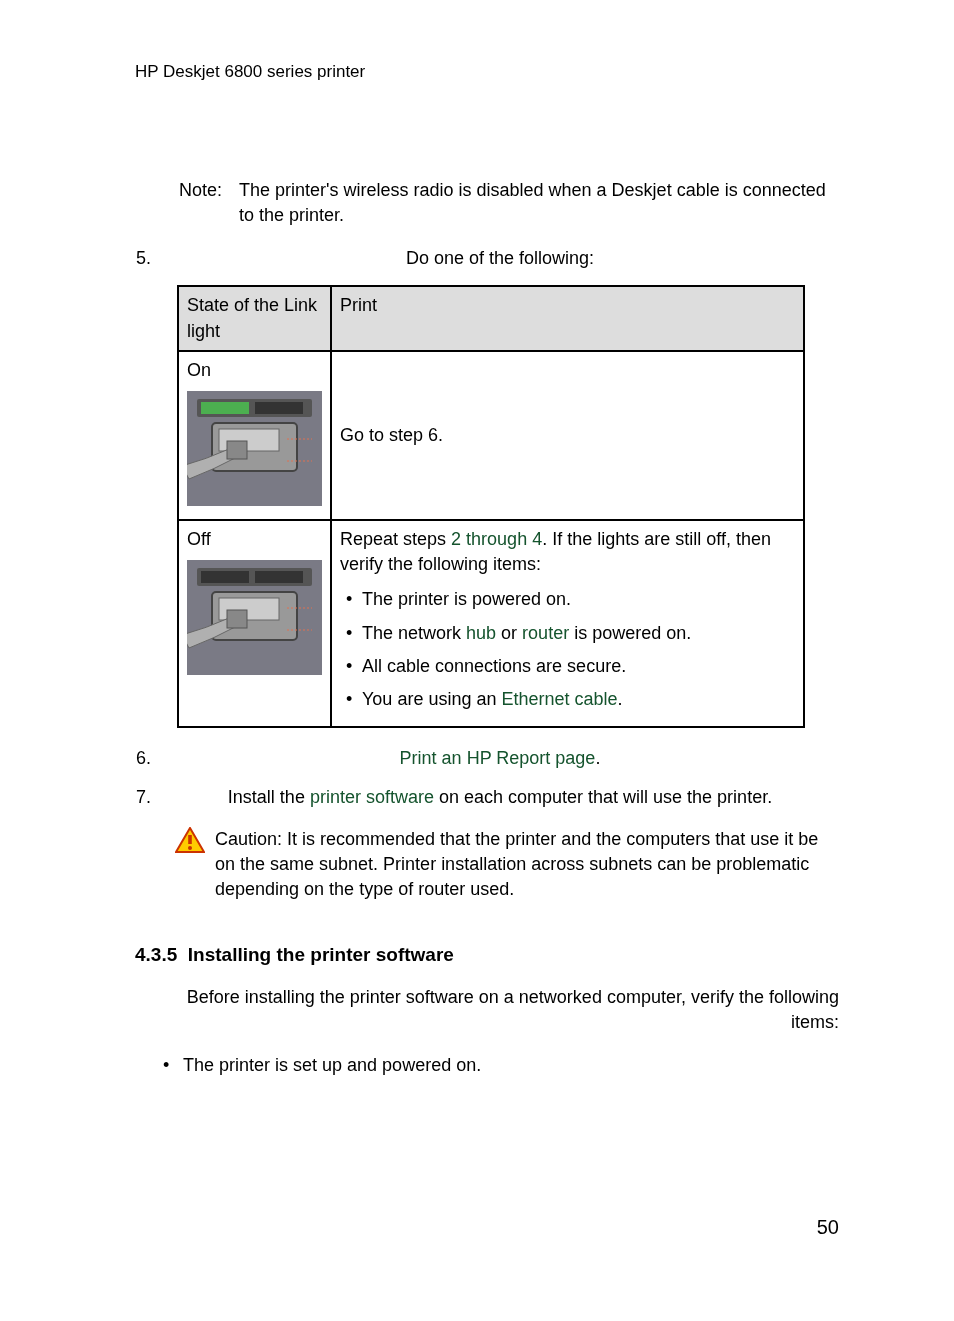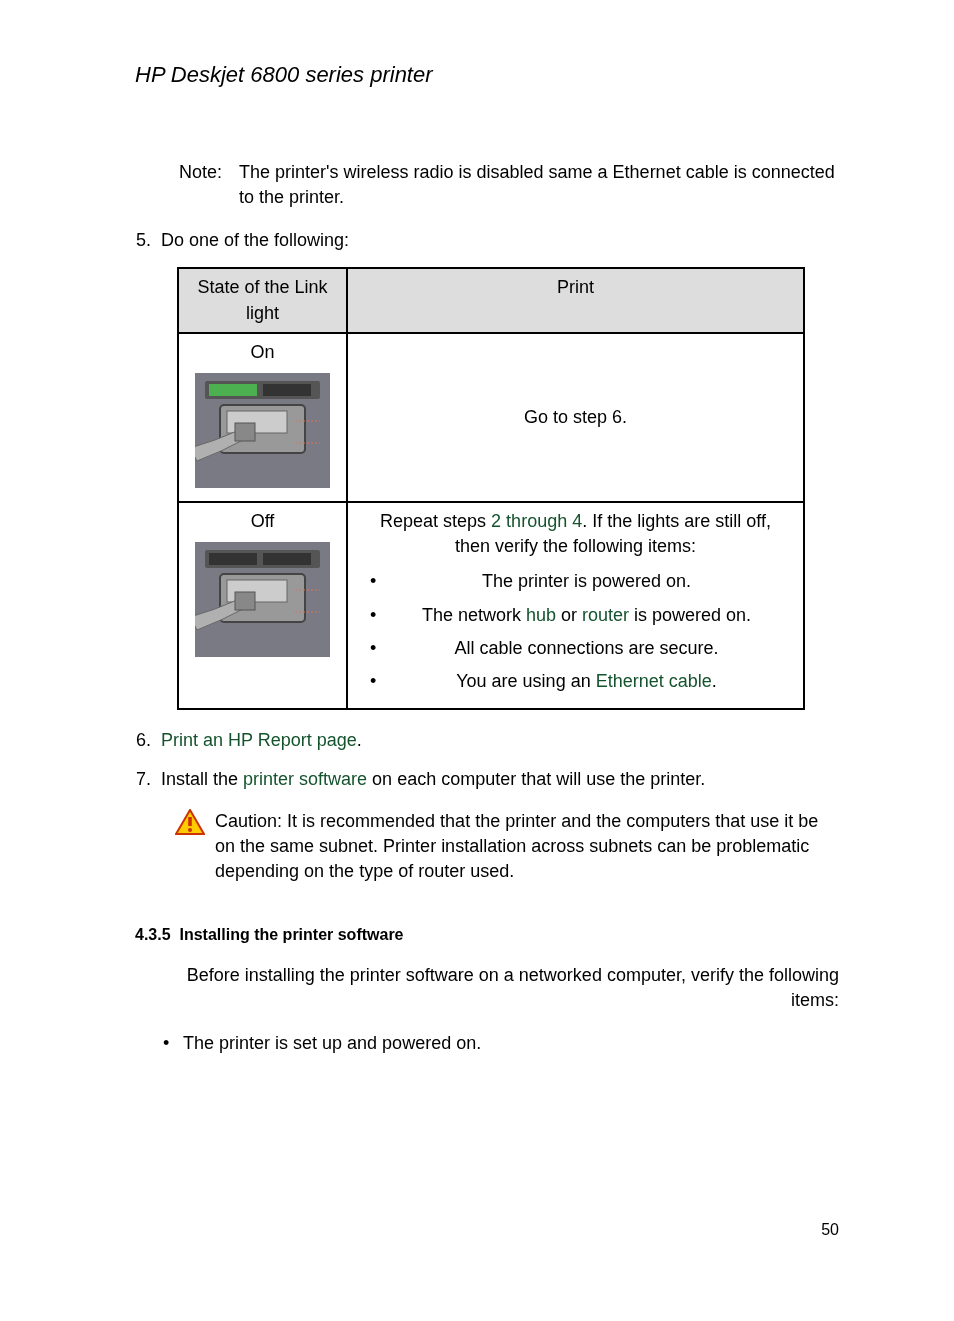--- a/index.html
+++ b/index.html
@@ -7,67 +7,67 @@
       font-family: Arial, Helvetica, sans-serif;
       font-size: 18px;
       line-height: 1.4;
       color: #000;
       background: #fff;
       width: 954px;
       min-height: 1321px;
       padding: 60px 115px 60px 135px;
       position: relative;
     }
-    .header { font-size: 22px; margin-bottom: 69px; font-style: italic; }
+    .header { font-size: 17px; margin-bottom: 94px; }
     .note-block { display: flex; margin-left: 44px; margin-bottom: 18px; }
     .note-label { min-width: 60px; }
     .note-text { flex: 1; }
     .step { display: flex; margin-bottom: 14px; }
     .step-num { min-width: 26px; text-align: right; padding-right: 10px; }
-    .step-body { flex: 1; }
+    .step-body { flex: 1; text-align: center; }
     table.link-table {
       border-collapse: collapse;
       margin-left: 42px;
       margin-top: 14px;
       margin-bottom: 18px;
       width: 628px;
     }
     table.link-table th, table.link-table td {
       border: 2px solid #000;
-      padding: 6px 16px;
-      text-align: center;
+      padding: 6px 8px;
+      text-align: left;
       vertical-align: top;
       font-weight: normal;
     }
     table.link-table th { background: #ddd; }
     .cell-state { width: 150px; }
     .port-img { margin-top: 8px; }
     .task-cell-center { vertical-align: middle !important; padding: 60px 8px; }
     .task-list { list-style: none; margin-top: 10px; }
     .task-list li { padding-left: 22px; position: relative; margin-bottom: 8px; }
     .task-list li:before { content: "•"; position: absolute; left: 6px; }
     .link { color: #14532d; }
     .caution-block { display: flex; margin-top: 16px; margin-bottom: 40px; margin-left: 40px; }
     .caution-icon { min-width: 40px; padding-top: 0px; }
     .caution-text { flex: 1; }
-    .section-heading { font-size: 16px; font-weight: bold; margin-top: 26px; margin-bottom: 16px; }
+    .section-heading { font-size: 19px; font-weight: bold; margin-top: 26px; margin-bottom: 16px; }
     .body-p { margin-bottom: 18px; text-align: right; }
     .bullet-list { list-style: none; margin-left: 28px; }
     .bullet-list li { padding-left: 20px; position: relative; margin-bottom: 12px; }
     .bullet-list li:before { content: "•"; position: absolute; left: 0; }
-    .page-num { position: absolute; bottom: 80px; right: 115px; font-size: 16px; }
+    .page-num { position: absolute; bottom: 80px; right: 115px; font-size: 20px; }
   </style>
 </head>
 <body>
 
 <div class="header">HP Deskjet 6800 series printer</div>
 
 <div class="note-block">
   <div class="note-label">Note:</div>
-  <div class="note-text">The printer's wireless radio is disabled same a Ethernet cable is connected to the printer.</div>
+  <div class="note-text">The printer's wireless radio is disabled when a Deskjet cable is connected to the printer.</div>
 </div>
 
 <div class="step">
   <div class="step-num">5.</div>
   <div class="step-body">Do one of the following:</div>
 </div>
 
 <table class="link-table">
   <tbody>
       <tr>

